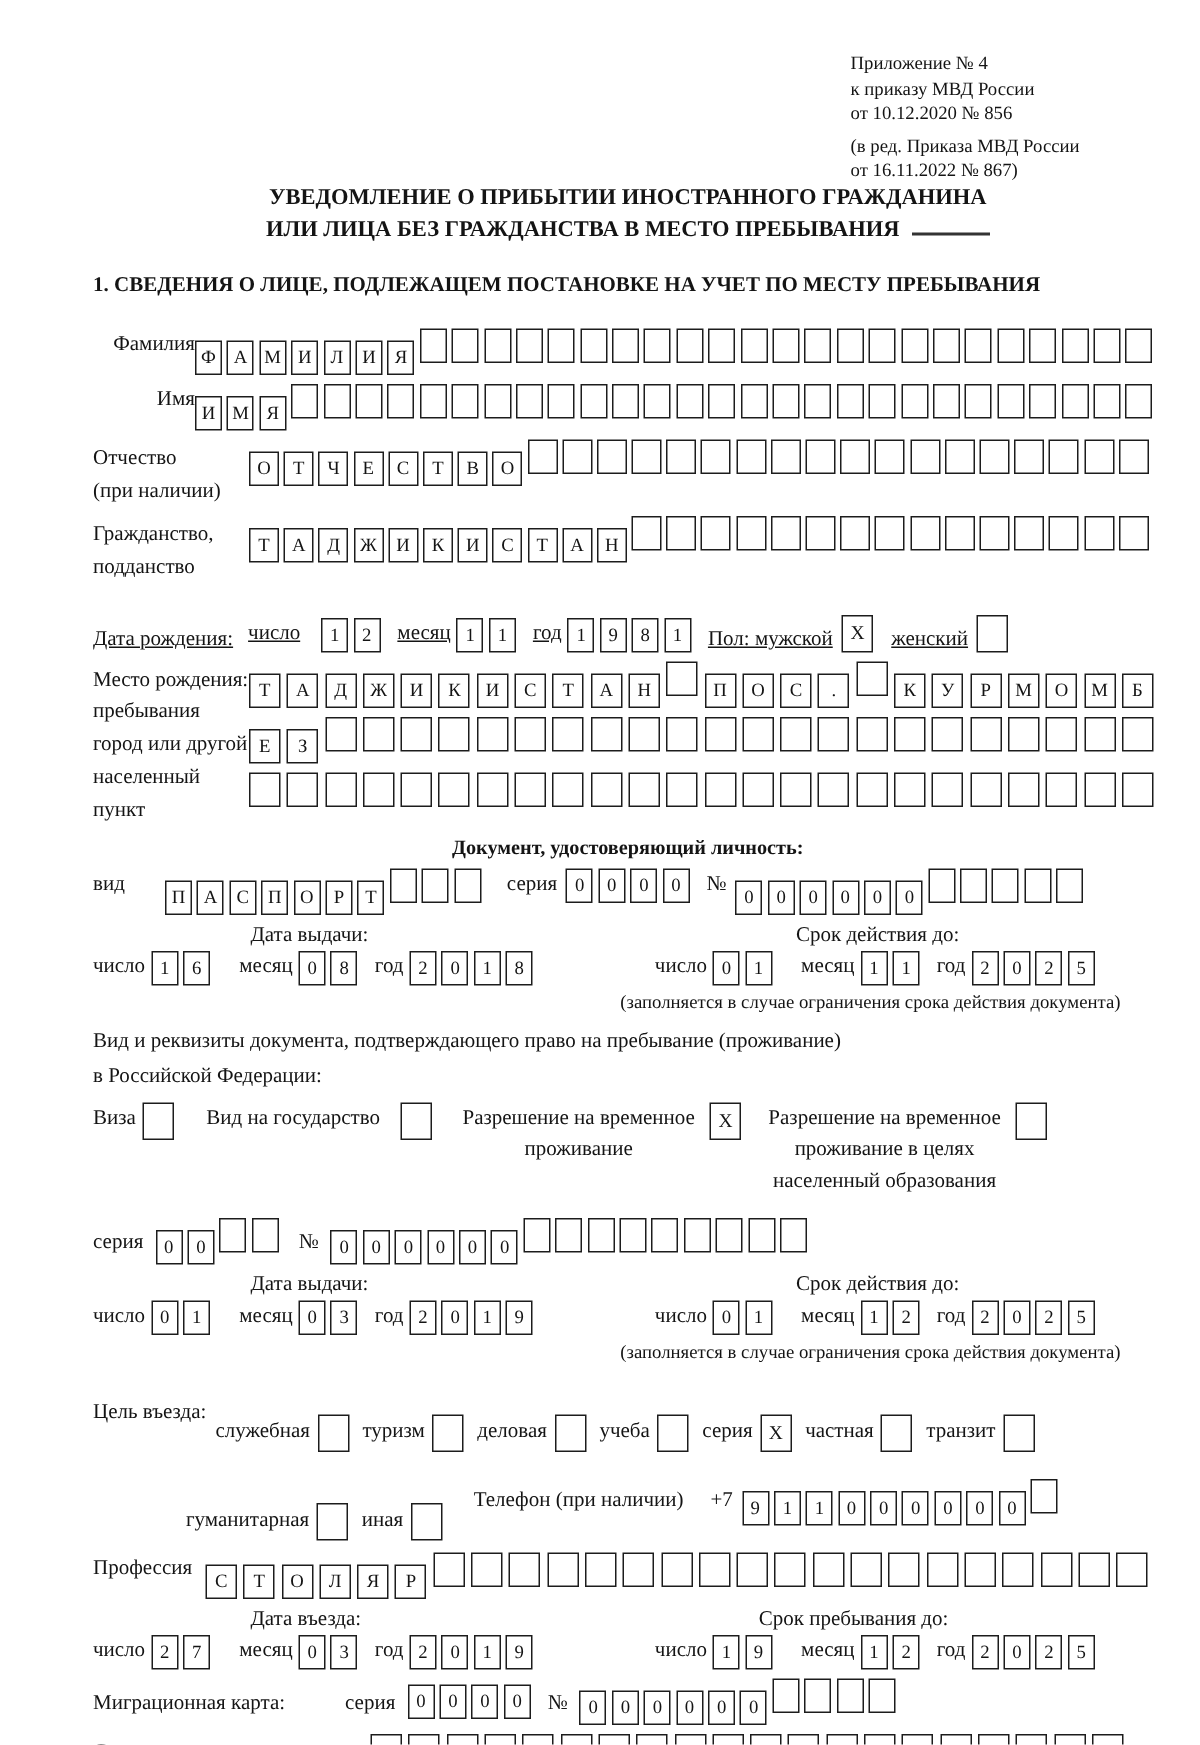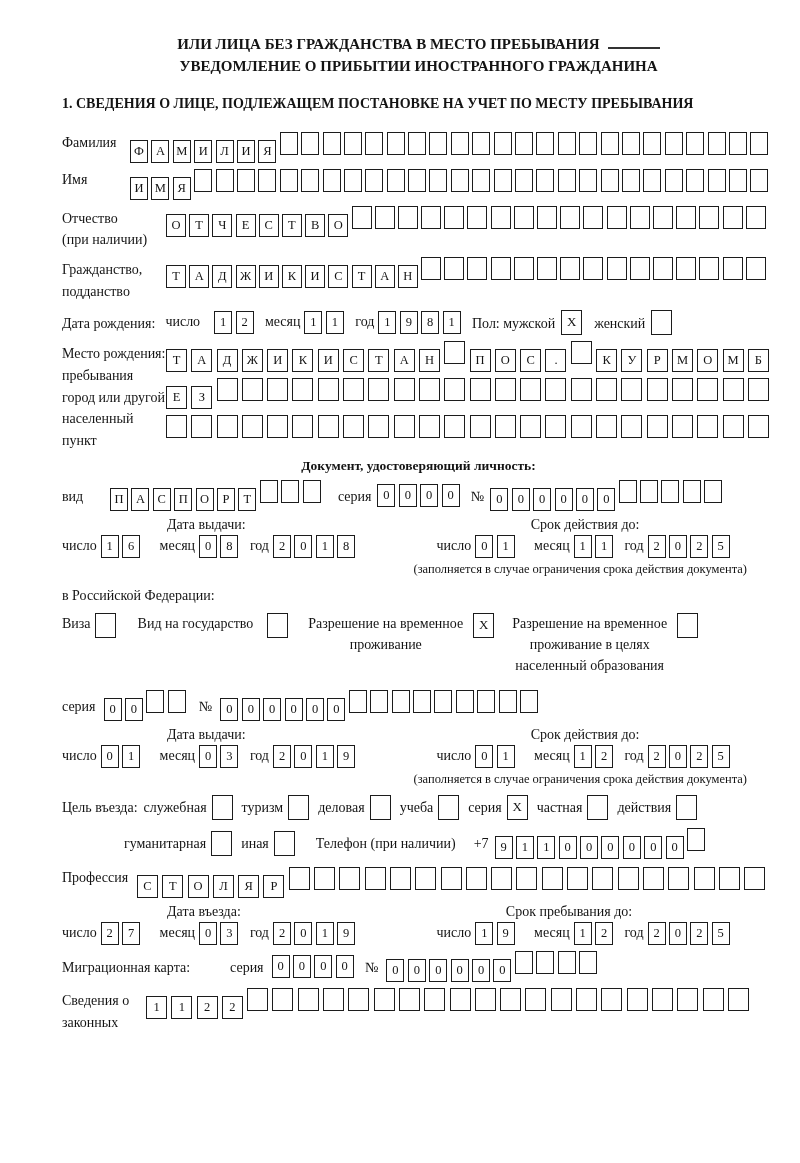--- a/index.html
+++ b/index.html
@@ -25,52 +25,59 @@
   
   .cellrow{white-space:nowrap;display:inline-block;line-height:0;}
   .cell{display:inline-block;box-sizing:border-box;width:18px;height:23px;border:1.5px solid #1c1c1c;
         margin-right:3.4px;text-align:center;font-size:12.5px;line-height:20px;background:#fff;
         font-family:"Liberation Serif", serif;}
   .mid .cell{width:20px;margin-right:3.2px;}
   .wide .cell{width:21px;margin-right:4.3px;}
   .cb{margin-left:6px;}
   .cb .cell{width:21px;height:25px;font-size:13px;line-height:22px;margin-right:0;}
 
-  .w-label-sm{width:68px;flex:0 0 68px;}
+  .w-label-sm{width:68px;flex:0 0 68px;text-align:right;}
   .w-label-md{width:104px;flex:0 0 104px;}
 
   
   .dg{display:flex;align-items:flex-start;white-space:nowrap;}
   .dg .lbl{margin-right:4px;}
   .dg .cellrow{margin-right:8px;}
   .date-heads{display:flex;margin:4px 0 2px;}
   .note{font-size:12.5px;text-align:right;padding-right:28px;margin:-2px 0 8px;}
 
   .doc-heading{text-align:center;font-weight:bold;font-size:13.5px;margin:4px 0 6px;}
   .intro{margin:6px 0 2px;line-height:1.6;}
 
   
   .opts{display:flex;align-items:flex-start;margin:6px 0 14px;}
   .opt{display:flex;align-items:flex-start;}
   .opt .txt{text-align:center;line-height:1.5;}
   .opt .cb{margin-top:0;}
 
   .purpose-row{display:flex;align-items:center;margin-bottom:8px;flex-wrap:nowrap;}
-  .purpose-row .pair{display:flex;align-items:center;margin-right:9px;white-space:nowrap;}
+  .purpose-row .pair{display:flex;align-items:center;margin-right:9px;white-space:nowrap;margin-top:26px;}
   .purpose-row .pair .cb{margin-left:5px;}
 </style>
 </head>
 <body>
 
 <div class="page">
 
+  <div class="appendix">
+    <div>Приложение № 4</div>
+    <div>к приказу МВД России</div>
+    <div>от 10.12.2020 № 856</div>
+    <div class="grp2">(в ред. Приказа МВД России</div>
+    <div>от 16.11.2022 № 867)</div>
+  </div>
 
   <div class="title">
+    <div>УВЕДОМЛЕНИЕ О ПРИБЫТИИ ИНОСТРАННОГО ГРАЖДАНИНА</div>
     <div><span>ИЛИ ЛИЦА БЕЗ ГРАЖДАНСТВА В МЕСТО ПРЕБЫВАНИЯ</span><span class="title-underline"></span></div>
-    <div>УВЕДОМЛЕНИЕ О ПРИБЫТИИ ИНОСТРАННОГО ГРАЖДАНИНА</div>
   </div>
 
   <div class="sec-heading">1. СВЕДЕНИЯ О ЛИЦЕ, ПОДЛЕЖАЩЕМ ПОСТАНОВКЕ НА УЧЕТ ПО МЕСТУ ПРЕБЫВАНИЯ</div>
 
   <div class="row">
     <span class="lbl w-label-sm">Фамилия</span>
     <span class="cellrow"><span class="cell">Ф</span><span class="cell">А</span><span class="cell">М</span><span class="cell">И</span><span class="cell">Л</span><span class="cell">И</span><span class="cell">Я</span><span class="cell"></span><span class="cell"></span><span class="cell"></span><span class="cell"></span><span class="cell"></span><span class="cell"></span><span class="cell"></span><span class="cell"></span><span class="cell"></span><span class="cell"></span><span class="cell"></span><span class="cell"></span><span class="cell"></span><span class="cell"></span><span class="cell"></span><span class="cell"></span><span class="cell"></span><span class="cell"></span><span class="cell"></span><span class="cell"></span><span class="cell"></span><span class="cell"></span><span class="cell"></span></span>
   </div>
 
   <div class="row">
@@ -87,21 +94,21 @@
   </div>
 
   <div class="row">
     <span class="lblcol w-label-md">
       <div>Гражданство,</div>
       <div>подданство</div>
     </span>
     <span class="cellrow mid"><span class="cell">Т</span><span class="cell">А</span><span class="cell">Д</span><span class="cell">Ж</span><span class="cell">И</span><span class="cell">К</span><span class="cell">И</span><span class="cell">С</span><span class="cell">Т</span><span class="cell">А</span><span class="cell">Н</span><span class="cell"></span><span class="cell"></span><span class="cell"></span><span class="cell"></span><span class="cell"></span><span class="cell"></span><span class="cell"></span><span class="cell"></span><span class="cell"></span><span class="cell"></span><span class="cell"></span><span class="cell"></span><span class="cell"></span><span class="cell"></span><span class="cell"></span></span>
   </div>
 
-  <div class="row" style="align-items:center;margin-top:8px;">
+  <div class="row" style="align-items:flex-end;margin-top:20px;text-decoration:underline;">
     <span class="lbl" style="margin-right:10px;">Дата рождения:</span>
     <span class="dg">
       <span class="lbl" style="margin-right:14px;">число</span>
       <span class="cellrow"><span class="cell">1</span><span class="cell">2</span></span>
       <span class="lbl">месяц</span>
       <span class="cellrow"><span class="cell">1</span><span class="cell">1</span></span>
       <span class="lbl">год</span>
       <span class="cellrow"><span class="cell">1</span><span class="cell">9</span><span class="cell">8</span><span class="cell">1</span></span>
     </span>
     <span class="lbl">Пол: мужской</span>
@@ -119,21 +126,21 @@
     </span>
     <span>
       <div class="cellrow wide" style="margin-bottom:6px;"><span class="cell">Т</span><span class="cell">А</span><span class="cell">Д</span><span class="cell">Ж</span><span class="cell">И</span><span class="cell">К</span><span class="cell">И</span><span class="cell">С</span><span class="cell">Т</span><span class="cell">А</span><span class="cell">Н</span><span class="cell"></span><span class="cell">П</span><span class="cell">О</span><span class="cell">С</span><span class="cell">.</span><span class="cell"></span><span class="cell">К</span><span class="cell">У</span><span class="cell">Р</span><span class="cell">М</span><span class="cell">О</span><span class="cell">М</span><span class="cell">Б</span></div>
       <div class="cellrow wide" style="margin-bottom:6px;"><span class="cell">Е</span><span class="cell">З</span><span class="cell"></span><span class="cell"></span><span class="cell"></span><span class="cell"></span><span class="cell"></span><span class="cell"></span><span class="cell"></span><span class="cell"></span><span class="cell"></span><span class="cell"></span><span class="cell"></span><span class="cell"></span><span class="cell"></span><span class="cell"></span><span class="cell"></span><span class="cell"></span><span class="cell"></span><span class="cell"></span><span class="cell"></span><span class="cell"></span><span class="cell"></span><span class="cell"></span></div>
       <div class="cellrow wide"><span class="cell"></span><span class="cell"></span><span class="cell"></span><span class="cell"></span><span class="cell"></span><span class="cell"></span><span class="cell"></span><span class="cell"></span><span class="cell"></span><span class="cell"></span><span class="cell"></span><span class="cell"></span><span class="cell"></span><span class="cell"></span><span class="cell"></span><span class="cell"></span><span class="cell"></span><span class="cell"></span><span class="cell"></span><span class="cell"></span><span class="cell"></span><span class="cell"></span><span class="cell"></span><span class="cell"></span></div>
     </span>
   </div>
 
   <div class="doc-heading">Документ, удостоверяющий личность:</div>
 
-  <div class="row" style="align-items:center;">
+  <div class="row" style="">
     <span class="lbl" style="width:48px;">вид</span>
     <span class="cellrow" style="margin-right:14px;"><span class="cell">П</span><span class="cell">А</span><span class="cell">С</span><span class="cell">П</span><span class="cell">О</span><span class="cell">Р</span><span class="cell">Т</span><span class="cell"></span><span class="cell"></span><span class="cell"></span></span>
     <span class="lbl" style="margin-right:6px;">серия</span>
     <span class="cellrow" style="margin-right:8px;"><span class="cell">0</span><span class="cell">0</span><span class="cell">0</span><span class="cell">0</span></span>
     <span class="lbl" style="margin-right:6px;">№</span>
     <span class="cellrow"><span class="cell">0</span><span class="cell">0</span><span class="cell">0</span><span class="cell">0</span><span class="cell">0</span><span class="cell">0</span><span class="cell"></span><span class="cell"></span><span class="cell"></span><span class="cell"></span><span class="cell"></span></span>
   </div>
 
   <div class="date-heads">
     <span style="margin-left:105px;">Дата выдачи:</span>
@@ -153,20 +160,21 @@
       <span class="cellrow"><span class="cell">0</span><span class="cell">1</span></span>
       <span class="lbl" style="margin-left:8px;">месяц</span>
       <span class="cellrow"><span class="cell">1</span><span class="cell">1</span></span>
       <span class="lbl">год</span>
       <span class="cellrow"><span class="cell">2</span><span class="cell">0</span><span class="cell">2</span><span class="cell">5</span></span>
     </span>
   </div>
   <div class="note">(заполняется в случае ограничения срока действия документа)</div>
 
   <div class="intro">
+    <div>Вид и реквизиты документа, подтверждающего право на пребывание (проживание)</div>
     <div>в Российской Федерации:</div>
   </div>
 
   <div class="opts">
     <span class="opt">
       <span class="txt">Виза</span>
       <span class="cellrow cb" style="margin-left:4px;"><span class="cell"></span></span>
     </span>
     <span class="opt" style="margin-left:22px;">
       <span class="txt">Вид на государство</span>
@@ -240,21 +248,21 @@
       </span>
     <span class="pair">
         <span>серия</span>
         <span class="cellrow cb"><span class="cell">X</span></span>
       </span>
     <span class="pair">
         <span>частная</span>
         <span class="cellrow cb"><span class="cell"></span></span>
       </span>
     <span class="pair">
-        <span>действия</span>
+        <span>транзит</span>
         <span class="cellrow cb"><span class="cell"></span></span>
       </span>
   </div>
 
   <div class="purpose-row" style="padding-left:62px;">
     <span class="pair">
         <span>гуманитарная</span>
         <span class="cellrow cb"><span class="cell"></span></span>
       </span>
     <span class="pair">

